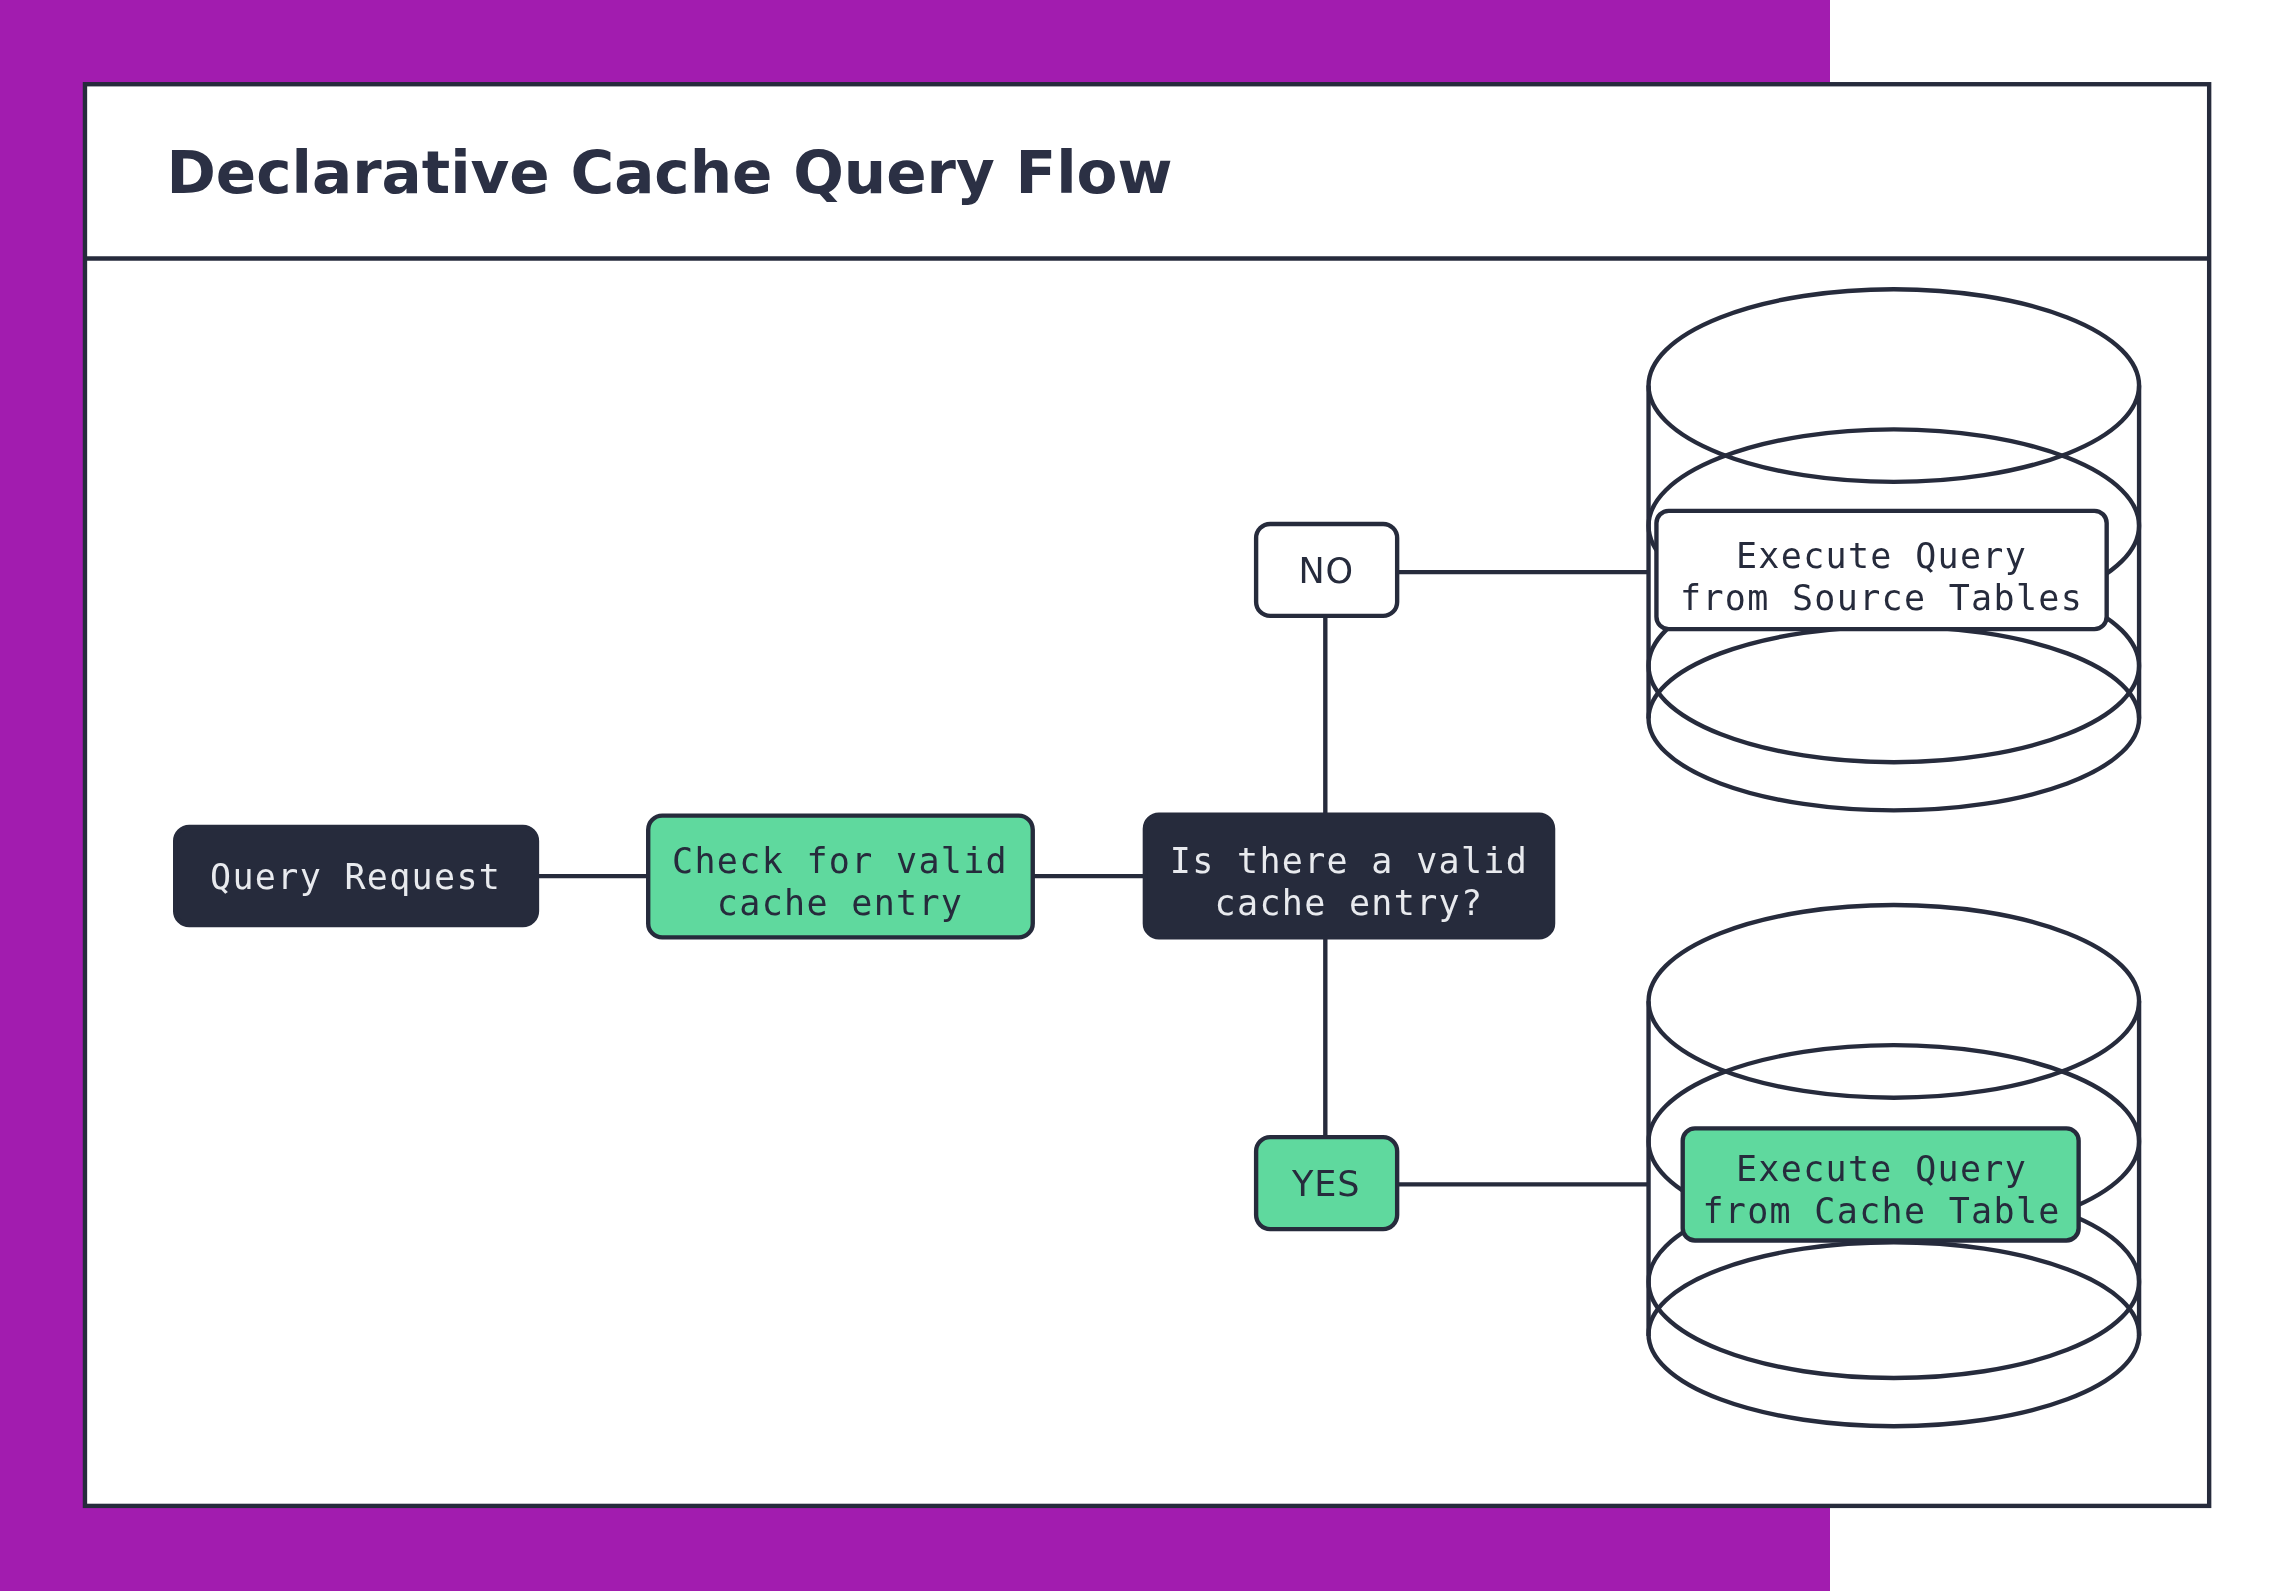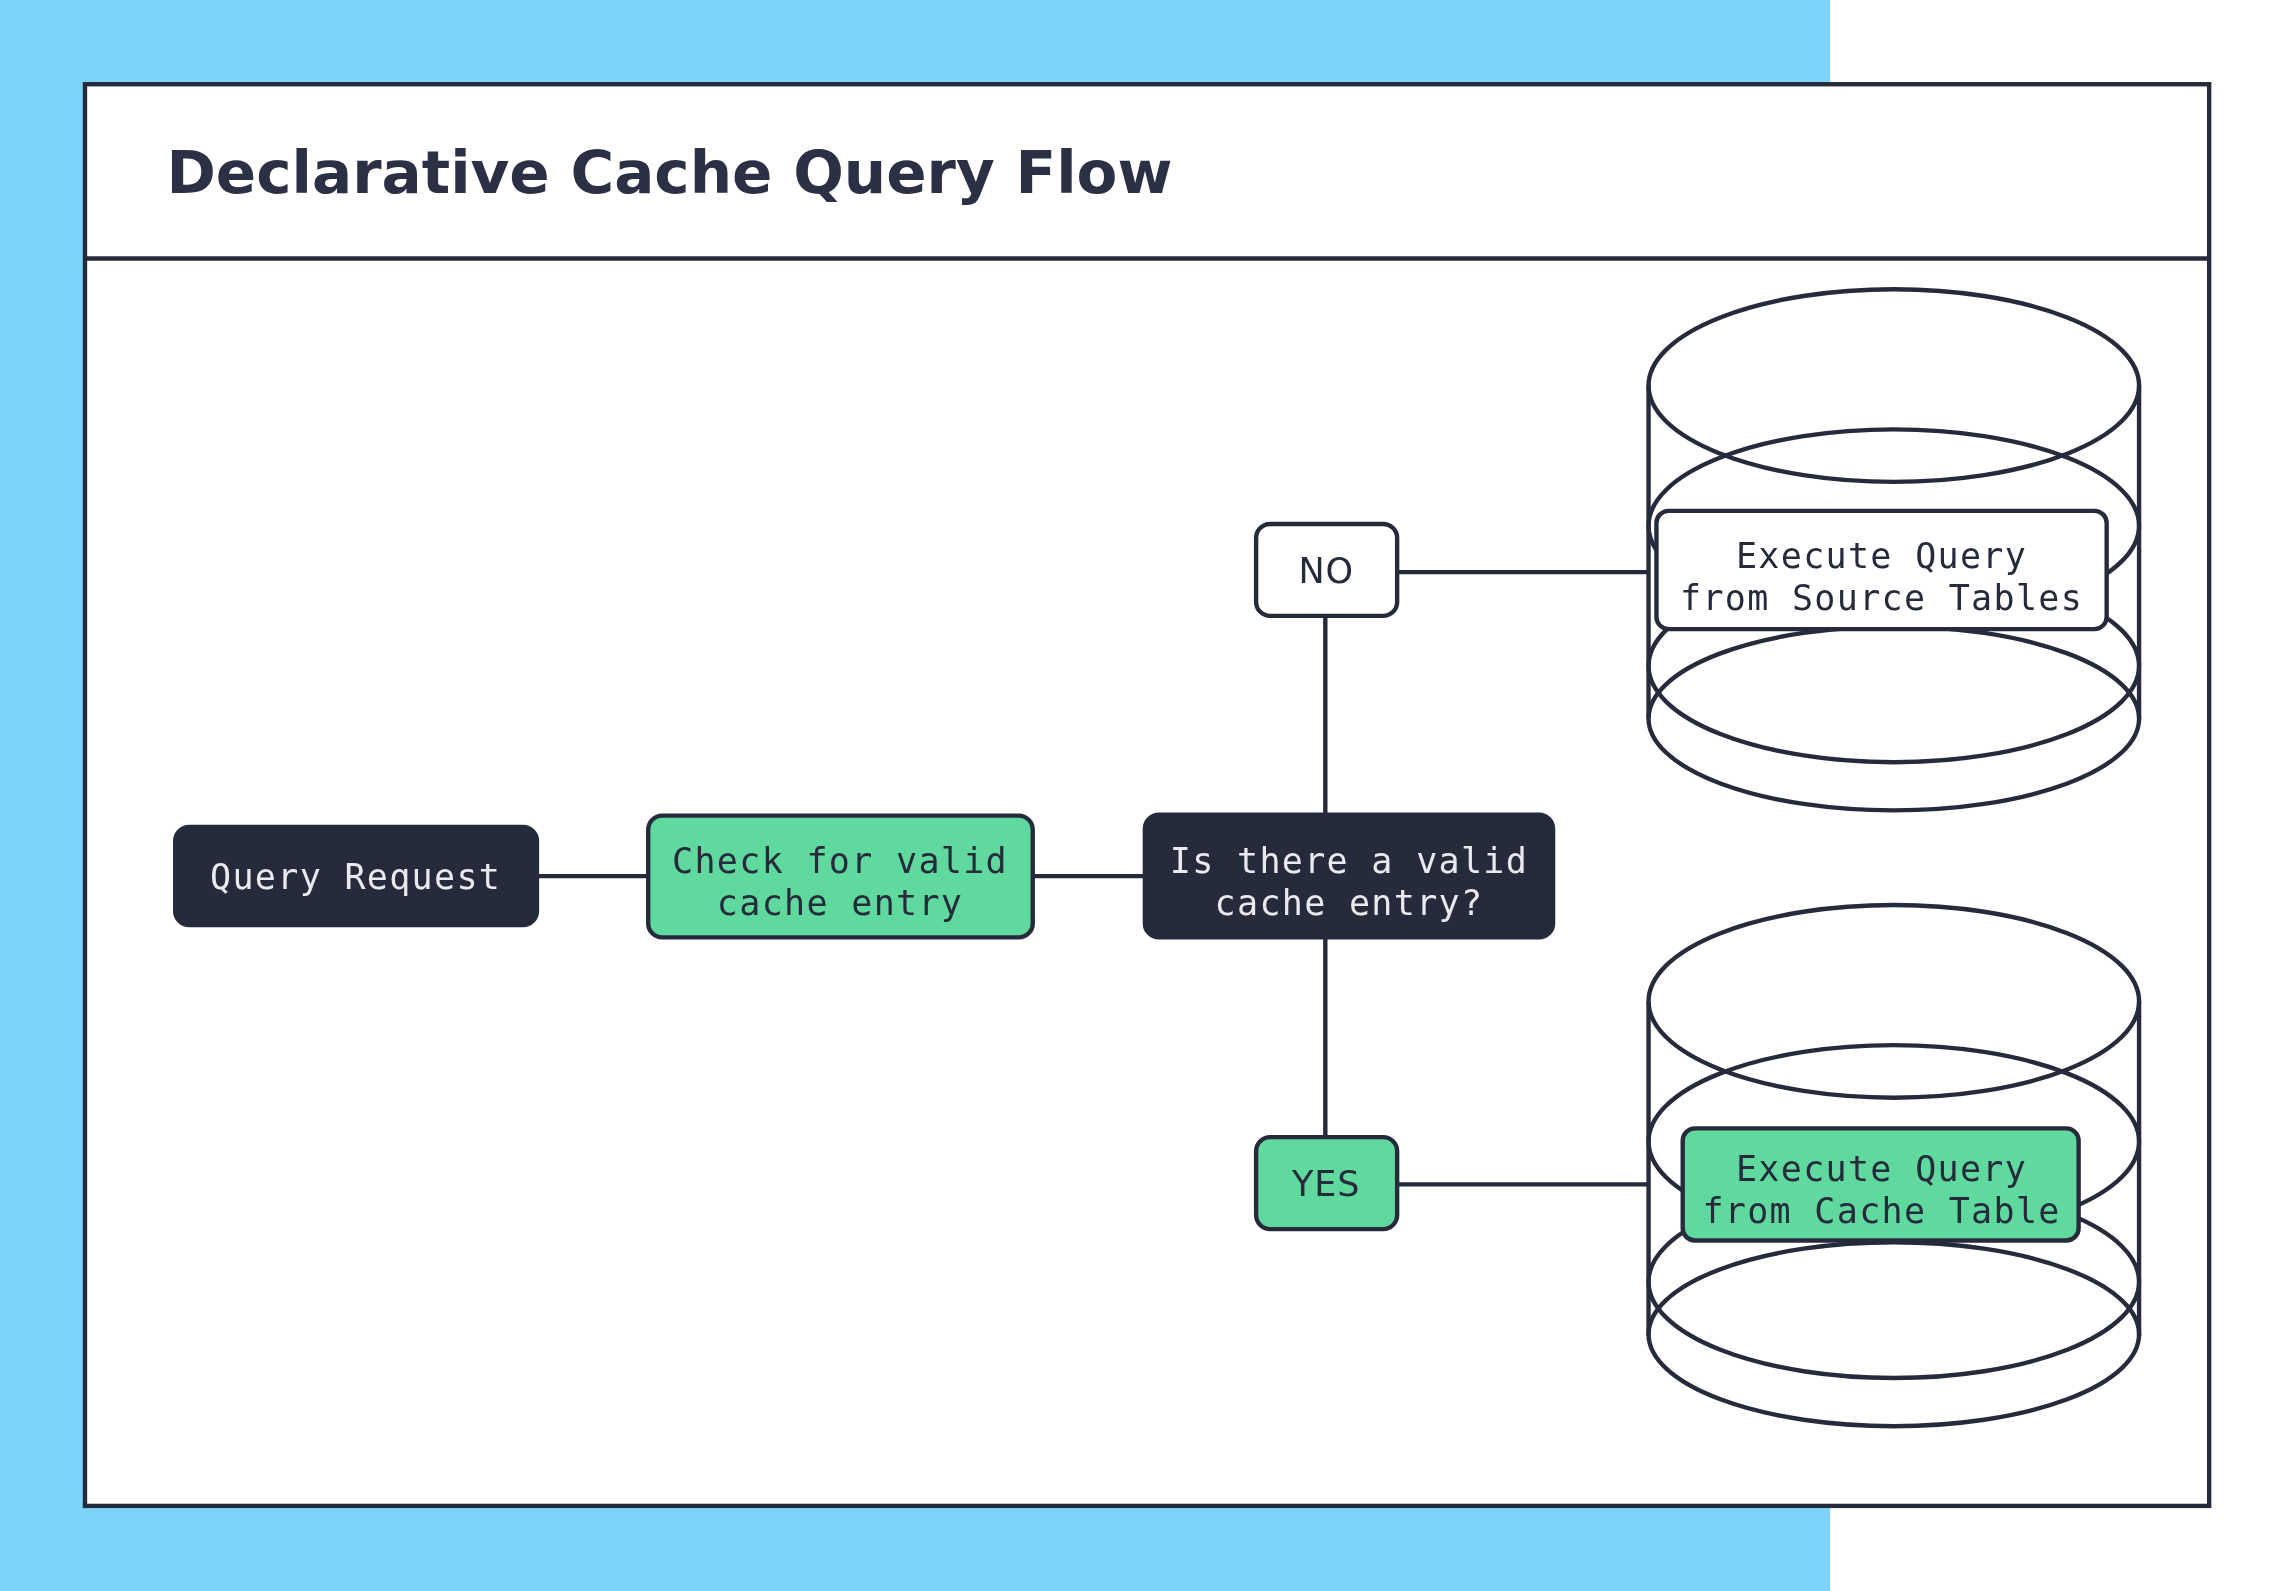--- a/index.html
+++ b/index.html
@@ -10,21 +10,21 @@
   body {
     width: 2295px;
     height: 1591px;
     font-family: "DejaVu Sans", sans-serif;
     overflow: hidden;
   }
   #diagram-root {
     position: relative;
     width: 1830px;
     height: 1591px;
-    background: #7dd3fc;
+    background: #a21caf;
   }
   svg.canvas {
     position: absolute;
     top: 0;
     left: 0;
     width: 2295px;
     height: 1591px;
     display: block;
   }
   .frame-rect {

